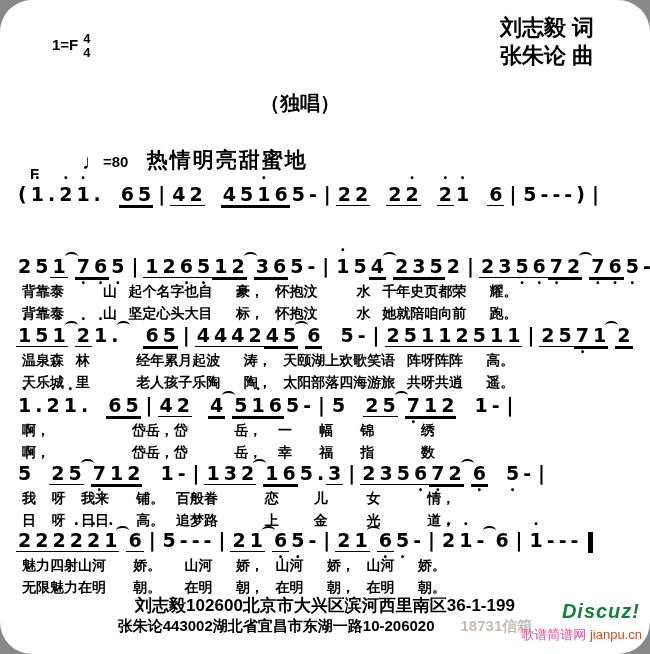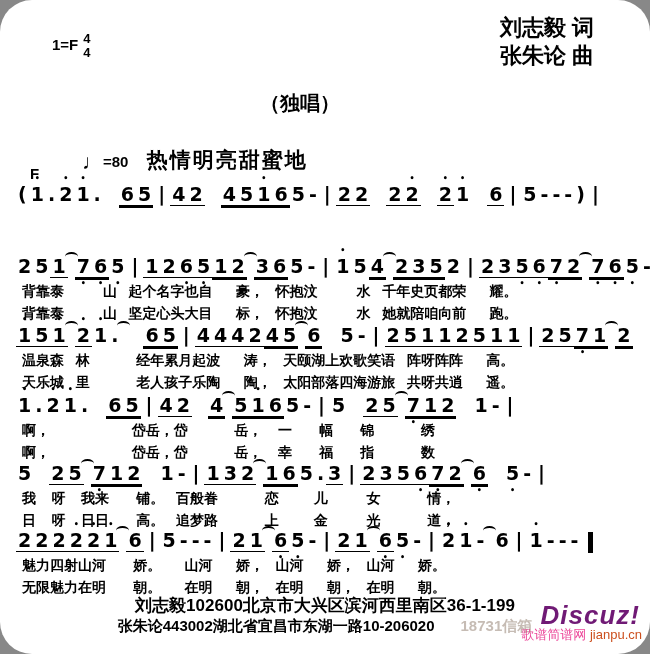--- a/index.html
+++ b/index.html
@@ -35,22 +35,22 @@
           vertical-align:middle;border-left:1px solid #000;}
   .lyric-row{position:absolute;left:22px;white-space:pre;font-size:14px;font-weight:bold;
              line-height:20px;}
   
   .footer1{position:absolute;left:0;width:650px;top:594px;text-align:center;font-size:17px;font-weight:bold;}
   .footer2{position:absolute;left:0;width:650px;top:617px;text-align:center;font-size:15px;font-weight:bold;}
   .footer2 .gray{color:#c6bcb4;margin-left:26px;}
   .wm{position:absolute;right:8px;top:626px;font-size:13px;}
   .wm .site{color:#ec4899;}
   .wm .url{color:#cc4f1e;}
-  .discuz{position:absolute;right:10px;top:600px;font-size:26px;font-weight:bold;font-style:italic;
-          color:#701a75;letter-spacing:1px;}
+  .discuz{position:absolute;right:10px;top:600px;font-size:20px;font-weight:bold;font-style:italic;
+          color:#15803d;letter-spacing:1px;}
 </style>
 </head>
 <body>
 
 <div class="sheet">
 
   <div class="keysig">
     <span>1=F</span><span class="meter">
         <span>4</span>
         <span>4</span>

